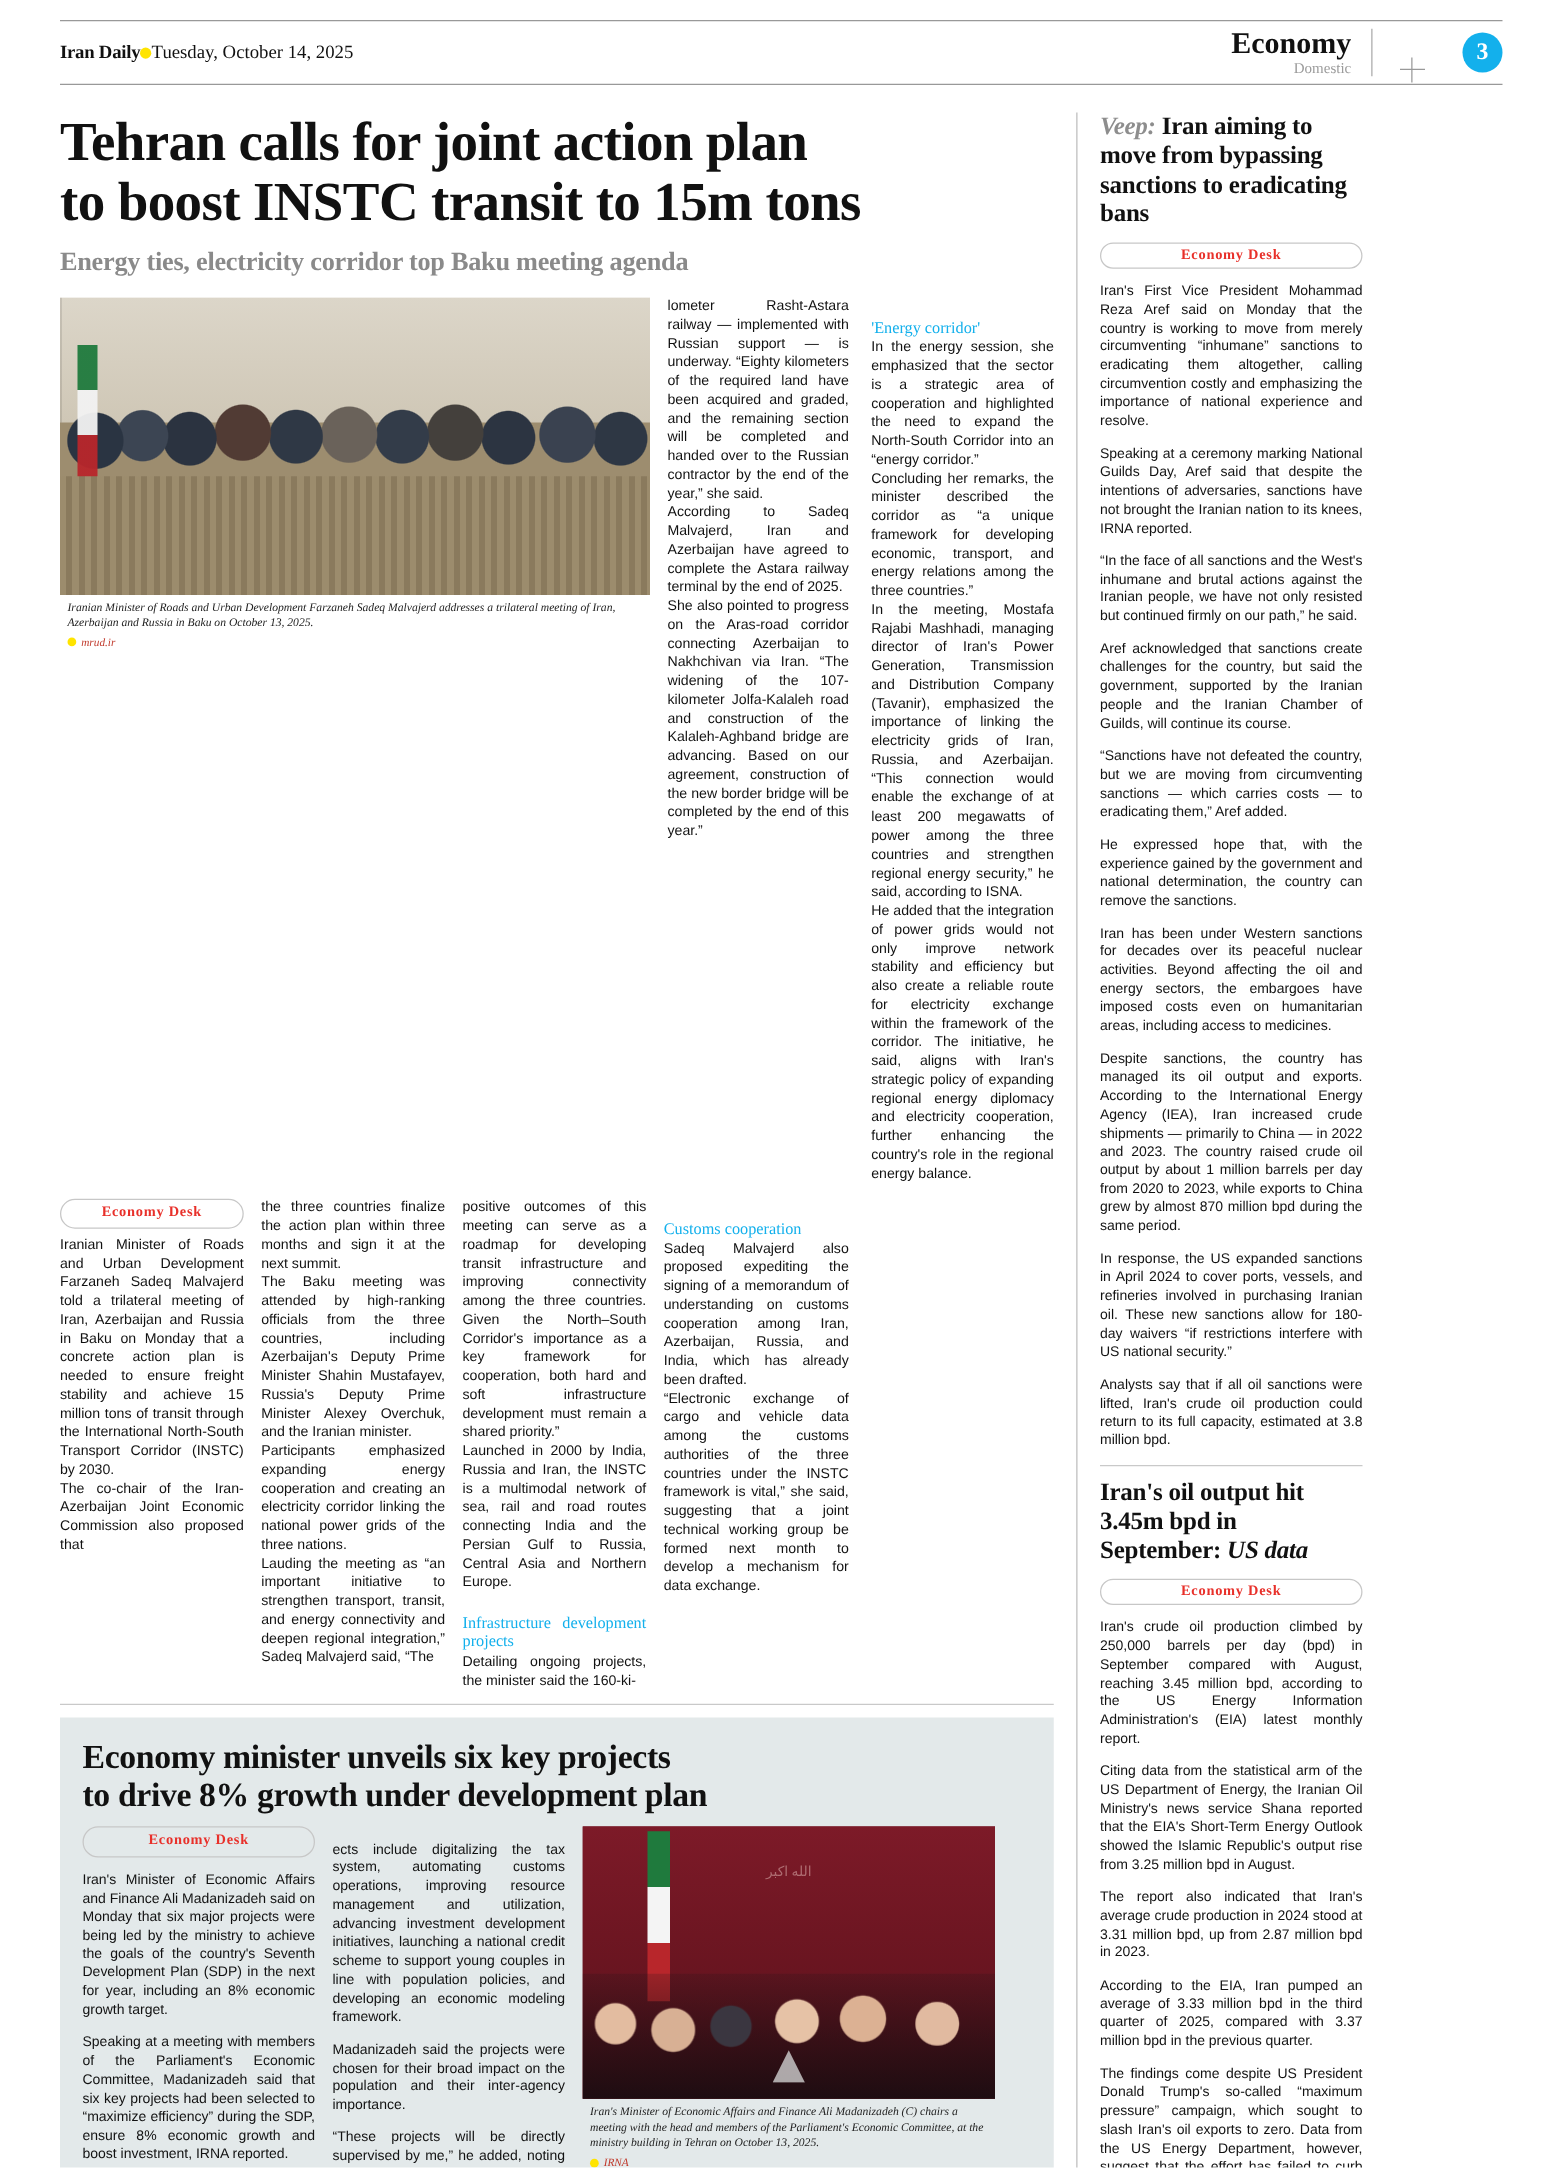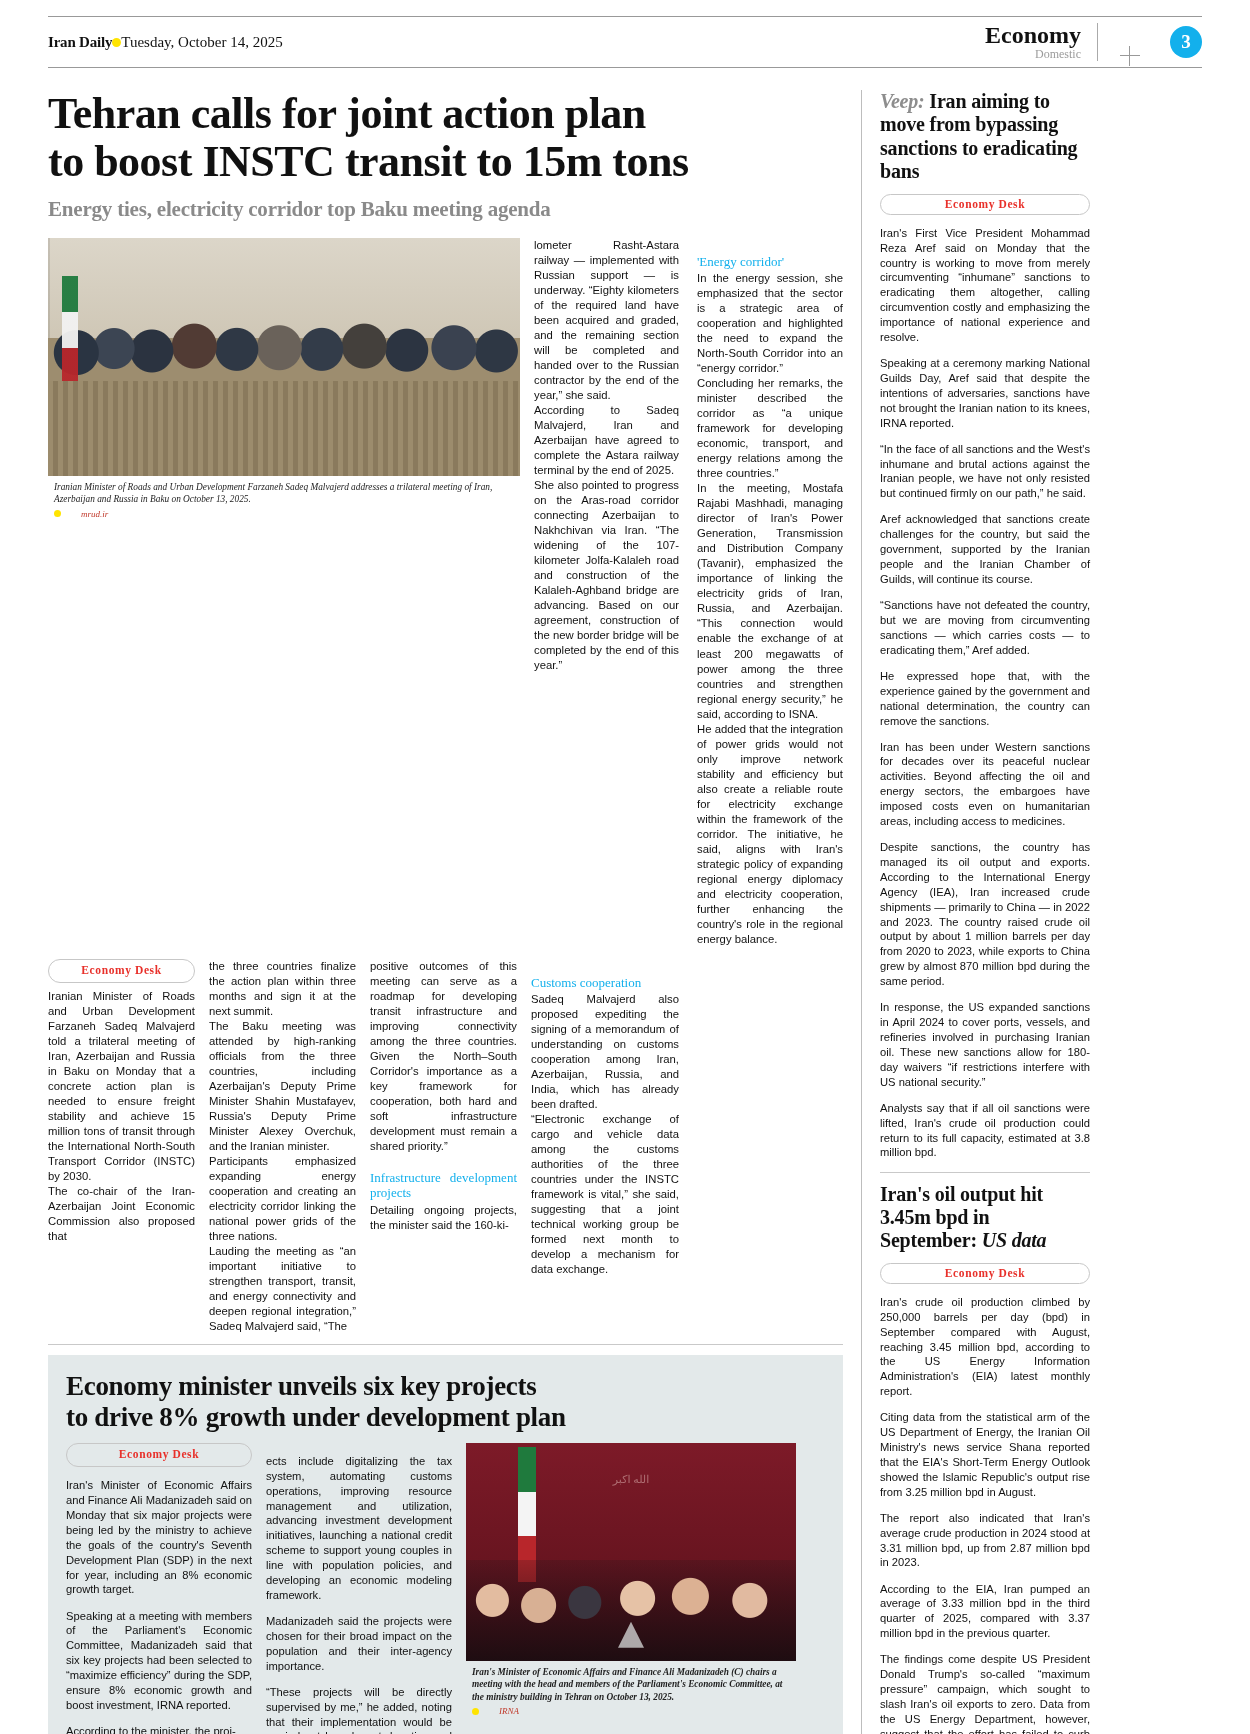--- a/index.html
+++ b/index.html
@@ -42,21 +42,21 @@
 
   
   h1.main-head { font-size:44px; line-height:1.10; font-weight:bold; margin:0 0 10px 0;
                  letter-spacing:-0.5px; font-family:"Liberation Serif", serif; }
   .main-sub { font-size:21px; color:#8a8a8a; font-weight:bold; margin:0 0 16px 0; letter-spacing:-0.2px;}
 
   
   .photo { position:relative; overflow:hidden; }
   .photo .cap { font-size:9.3px; font-style:italic; line-height:1.35; padding:5px 6px 3px 6px;
                 color:#222; background:#fff; }
-  .credit { font-size:9px; color:#C0392B; font-style:italic; display:flex; align-items:center; gap:20px;
+  .credit { font-size:9px; color:#C0392B; font-style:italic; display:flex; align-items:center; gap:4px;
             padding:0 6px 4px 6px; background:#fff;}
   .credit .dot{ width:7px;height:7px;border-radius:50%;background:#FFE400;display:inline-block;}
 
   
   .ph1 { width:472px; height:238px; background:
       linear-gradient(#e9e6df 0 42%, #9d8d6f 42% 100%);
       position:relative; }
   .ph1 .wallpanel{ position:absolute; inset:0 0 58% 0;
       background:
         linear-gradient(90deg, rgba(0,0,0,.10) 0 2px, transparent 2px 34px) repeat-x,
@@ -117,21 +117,21 @@
 
   .hr-thin { border-top:1px solid #c9c9c9; margin:10px 0; }
 
   
   .feature { background:#e3e9ea; padding:16px 18px 14px 18px; margin-top:8px; }
   .feature h2 { font-size:27px; line-height:1.14; font-weight:bold; margin:0 0 10px 0;
                 letter-spacing:-0.3px; font-family:"Liberation Serif", serif;}
   .feature .fcols { display:flex; gap:14px; }
   .feature .fcol { width:186px; font-size:11.2px; line-height:1.33; text-align:justify;
                    font-family:"Liberation Sans", sans-serif; }
-  .feature .cap { background:transparent; font-size:9.3px;font-weight:bold; }
+  .feature .cap { background:transparent; font-size:9.3px; }
   .feature .credit{ background:transparent; }
 
   
   .rail-head { font-size:20px; line-height:1.17; font-weight:bold; margin:0 0 10px 0;
                font-family:"Liberation Serif", serif; letter-spacing:-0.2px;}
   .rail-head .veep { color:#8d8d8d; font-style:italic; }
   .rail-head .ital { font-style:italic; }
   .rail-body { font-size:11.2px; line-height:1.33; text-align:justify;
                font-family:"Liberation Sans", sans-serif; }
 </style>
@@ -207,20 +207,21 @@
           <p>The co-chair of the Iran-Azerbaijan Joint Economic Commission also proposed that</p>
         </div>
         <div class="col" style="width:147px">
           <p>the three countries finalize the action plan within three months and sign it at the next summit.</p>
           <p>The Baku meeting was attended by high-ranking officials from the three countries, including Azerbaijan's Deputy Prime Minister Shahin Mustafayev, Russia's Deputy Prime Minister Alexey Overchuk, and the Iranian minister.</p>
           <p>Participants emphasized expanding energy cooperation and creating an electricity corridor linking the national power grids of the three nations.</p>
           <p>Lauding the meeting as “an important initiative to strengthen transport, transit, and energy connectivity and deepen regional integration,” Sadeq Malvajerd said, “The</p>
         </div>
         <div class="col" style="width:147px">
           <p>positive outcomes of this meeting can serve as a roadmap for developing transit infrastructure and improving connectivity among the three countries. Given the North–South Corridor's importance as a key framework for cooperation, both hard and soft infrastructure development must remain a shared priority.”</p>
+          <p>Launched in 2000 by India, Russia and Iran, the INSTC is a multimodal network of sea, rail and road routes connecting India and the Persian Gulf to Russia, Central Asia and Northern Europe.</p>
           <div class="sub-head">Infrastructure development projects</div>
           <p>Detailing ongoing projects, the minister said the 160-ki-</p>
         </div>
         <div class="col" style="width:148px">
           <div class="sub-head">Customs cooperation</div>
           <p>Sadeq Malvajerd also proposed expediting the signing of a memorandum of understanding on customs cooperation among Iran, Azerbaijan, Russia, and India, which has already been drafted.</p>
           <p>“Electronic exchange of cargo and vehicle data among the customs authorities of the three countries under the INSTC framework is vital,” she said, suggesting that a joint technical working group be formed next month to develop a mechanism for data exchange.</p>
         </div>
       </div>
 

